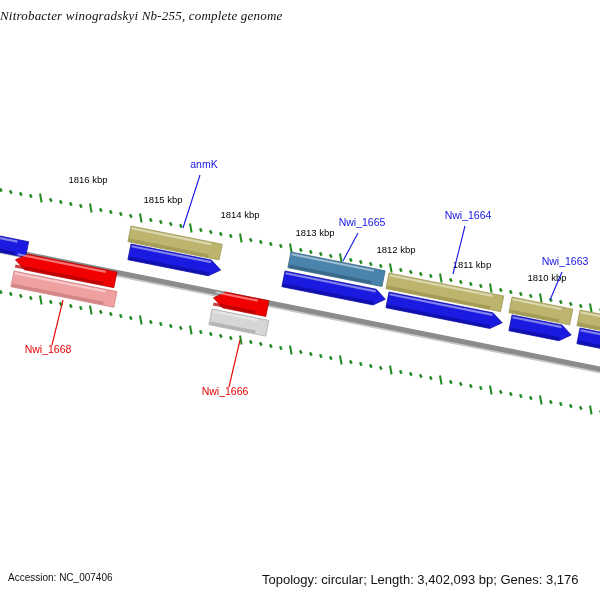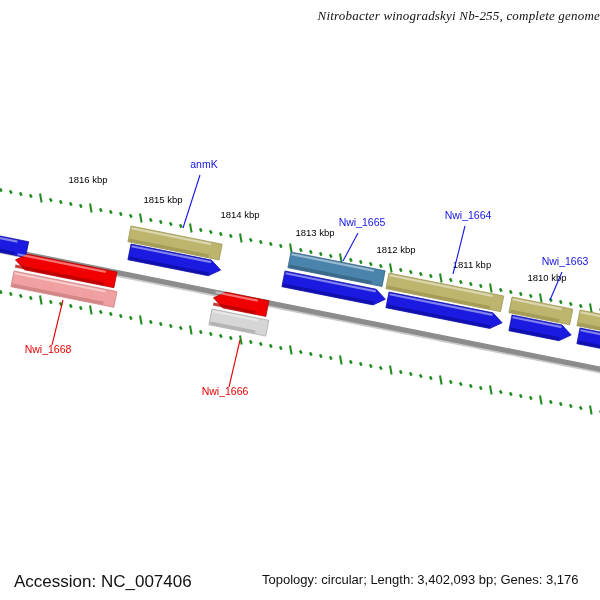--- a/index.html
+++ b/index.html
@@ -5,27 +5,27 @@
   html,body{margin:0;padding:0;}
   body{
     width:600px;height:600px;
     background:#ffffff;
     font-family:"Liberation Sans", sans-serif;
     overflow:hidden;
     position:relative;
   }
   #stage{position:absolute;left:0;top:0;width:600px;height:600px;}
   .title{
-    position:absolute;left:0;top:8px;width:600px;text-align:right;
+    position:absolute;left:0;top:8px;width:600px;text-align:left;
     font-family:"Liberation Serif", serif;
     font-style:italic;font-size:13px;color:#111;
     letter-spacing:.2px;
   }
   .footer-left{
-    position:absolute;left:14px;top:572px;font-size:17px;color:#111;
+    position:absolute;left:8px;top:572px;font-size:10px;color:#111;
   }
   .footer-right{
     position:absolute;left:262px;top:572px;font-size:13px;color:#111;
     white-space:nowrap;
   }
   svg{display:block;}
   text{font-family:"Liberation Sans", sans-serif;}
   .kbp{font-size:9.5px;fill:#000;}
   .glabel{font-size:10.5px;}
   .glabel.blue{fill:#1414e6;}

